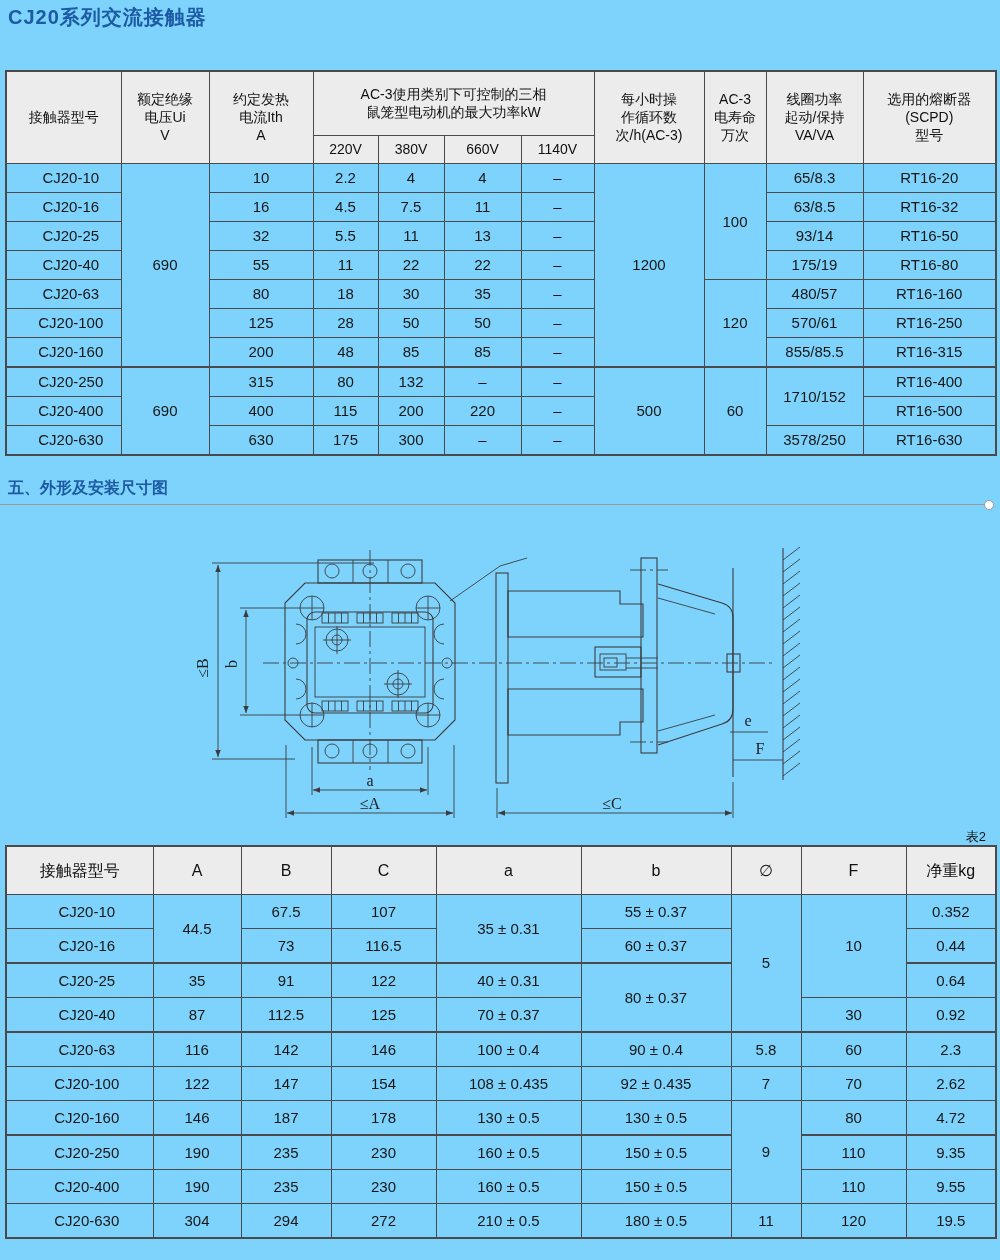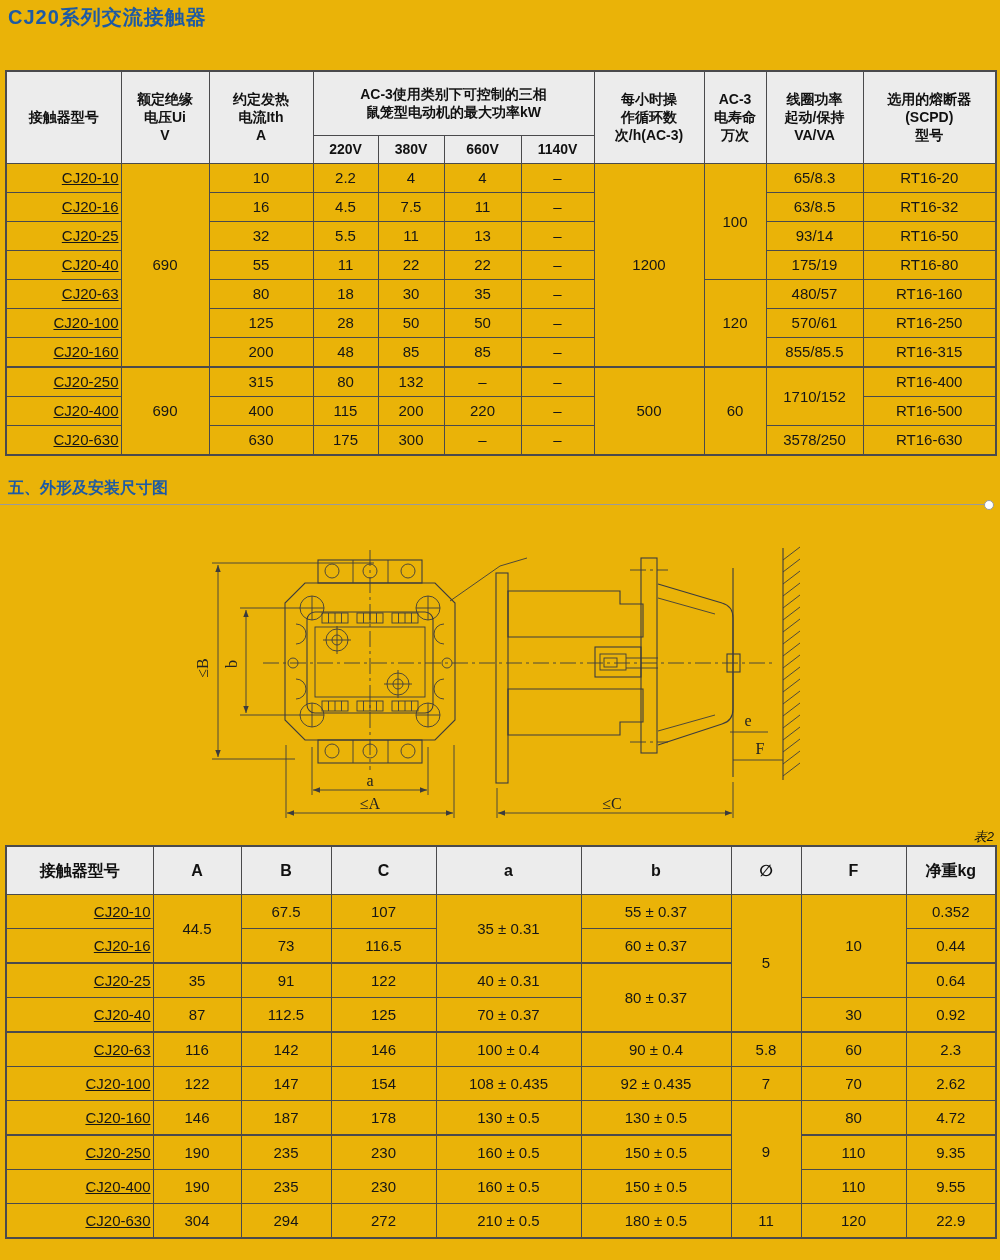--- a/index.html
+++ b/index.html
@@ -1,36 +1,36 @@
 <!DOCTYPE html>
 <html><head>
 <meta charset="utf-8">
 <style>
   html,body{margin:0;padding:0;background:#fff;}
-  .page{position:relative;width:1000px;height:1260px;background:#eab308;overflow:hidden;
+  .page{position:relative;width:1000px;height:1260px;background:#7dd3fc;overflow:hidden;
         font-family:"Liberation Sans","DejaVu Sans",sans-serif;color:#161616;}
   .title{position:absolute;left:8px;top:4px;font-size:20px;font-weight:bold;color:#1d5aa4;letter-spacing:1px;}
   .tbl-label{position:absolute;font-size:13px;color:#111;}
   #lbl-t1{top:52px;right:6px;margin-top:24px;}
-  #lbl-t2{top:828px;right:6px;font-style:italic;}
+  #lbl-t2{top:828px;right:14px;}
   .twrap{position:absolute;left:5px;}
   #t1wrap{top:70px;}
   #t2wrap{top:845px;}
   table{border-collapse:collapse;table-layout:fixed;border:2px solid #4a4a4c;}
   th,td{border:1px solid #4a4a4c;overflow:hidden;}
-  thead th{background:#ececec;font-weight:bold;font-size:14px;line-height:1.32;
+  thead th{background:#ececec;font-weight:normal;font-size:14px;line-height:1.32;
            white-space:pre-line;color:#111;padding:2px 1px;text-align:center;vertical-align:middle;}
   td{text-align:center;vertical-align:middle;font-size:15px;padding:0 2px;}
   .t1 thead tr:first-child{height:64px;}
   .t1 thead tr:last-child{height:28px;}
   .t1 tbody td{height:28px;}
   .t2 thead tr{height:48px;}
   .t2 thead th{font-size:16px;}
   .t2 tbody td{height:33px;}
-  .t1 tbody td:first-child,.t2 tbody td:first-child{text-align:right;padding-left:16px;text-decoration:underline;}
+  .t1 tbody td:first-child,.t2 tbody td:first-child{text-align:center;padding-left:16px;}
   tr.grp td{border-top-width:2px;}
   .section{position:absolute;left:8px;top:478px;font-size:16px;font-weight:bold;color:#1d5aa4;}
   .rule{position:absolute;left:0;top:504px;width:986px;border-top:1px solid #9a9a9a;}
   .rule-dot{position:absolute;left:984px;top:500px;width:8px;height:8px;border:1px solid #9a9a9a;
             border-radius:50%;background:#fff;}
   .note{position:absolute;left:8px;top:517px;font-size:15px;color:#111;}
   .footer{position:absolute;left:5px;top:1237px;font-size:15px;color:#111;}
   svg.diagram{position:absolute;left:0;top:535px;}
   svg .ln{stroke:#3c3c3e;fill:none;stroke-width:1.1;}
   svg .thin{stroke:#3c3c3e;fill:none;stroke-width:0.9;}
@@ -479,20 +479,20 @@
           </tr>
           <tr>
             <td>CJ20-630</td>
             <td>304</td>
             <td>294</td>
             <td>272</td>
             <td>210 ± 0.5</td>
             <td>180 ± 0.5</td>
             <td>11</td>
             <td>120</td>
-            <td>22.9</td>
+            <td>19.5</td>
           </tr>
         </tbody>
       </table>
     </div>
 
 
 </div>
 
 </body></html>

